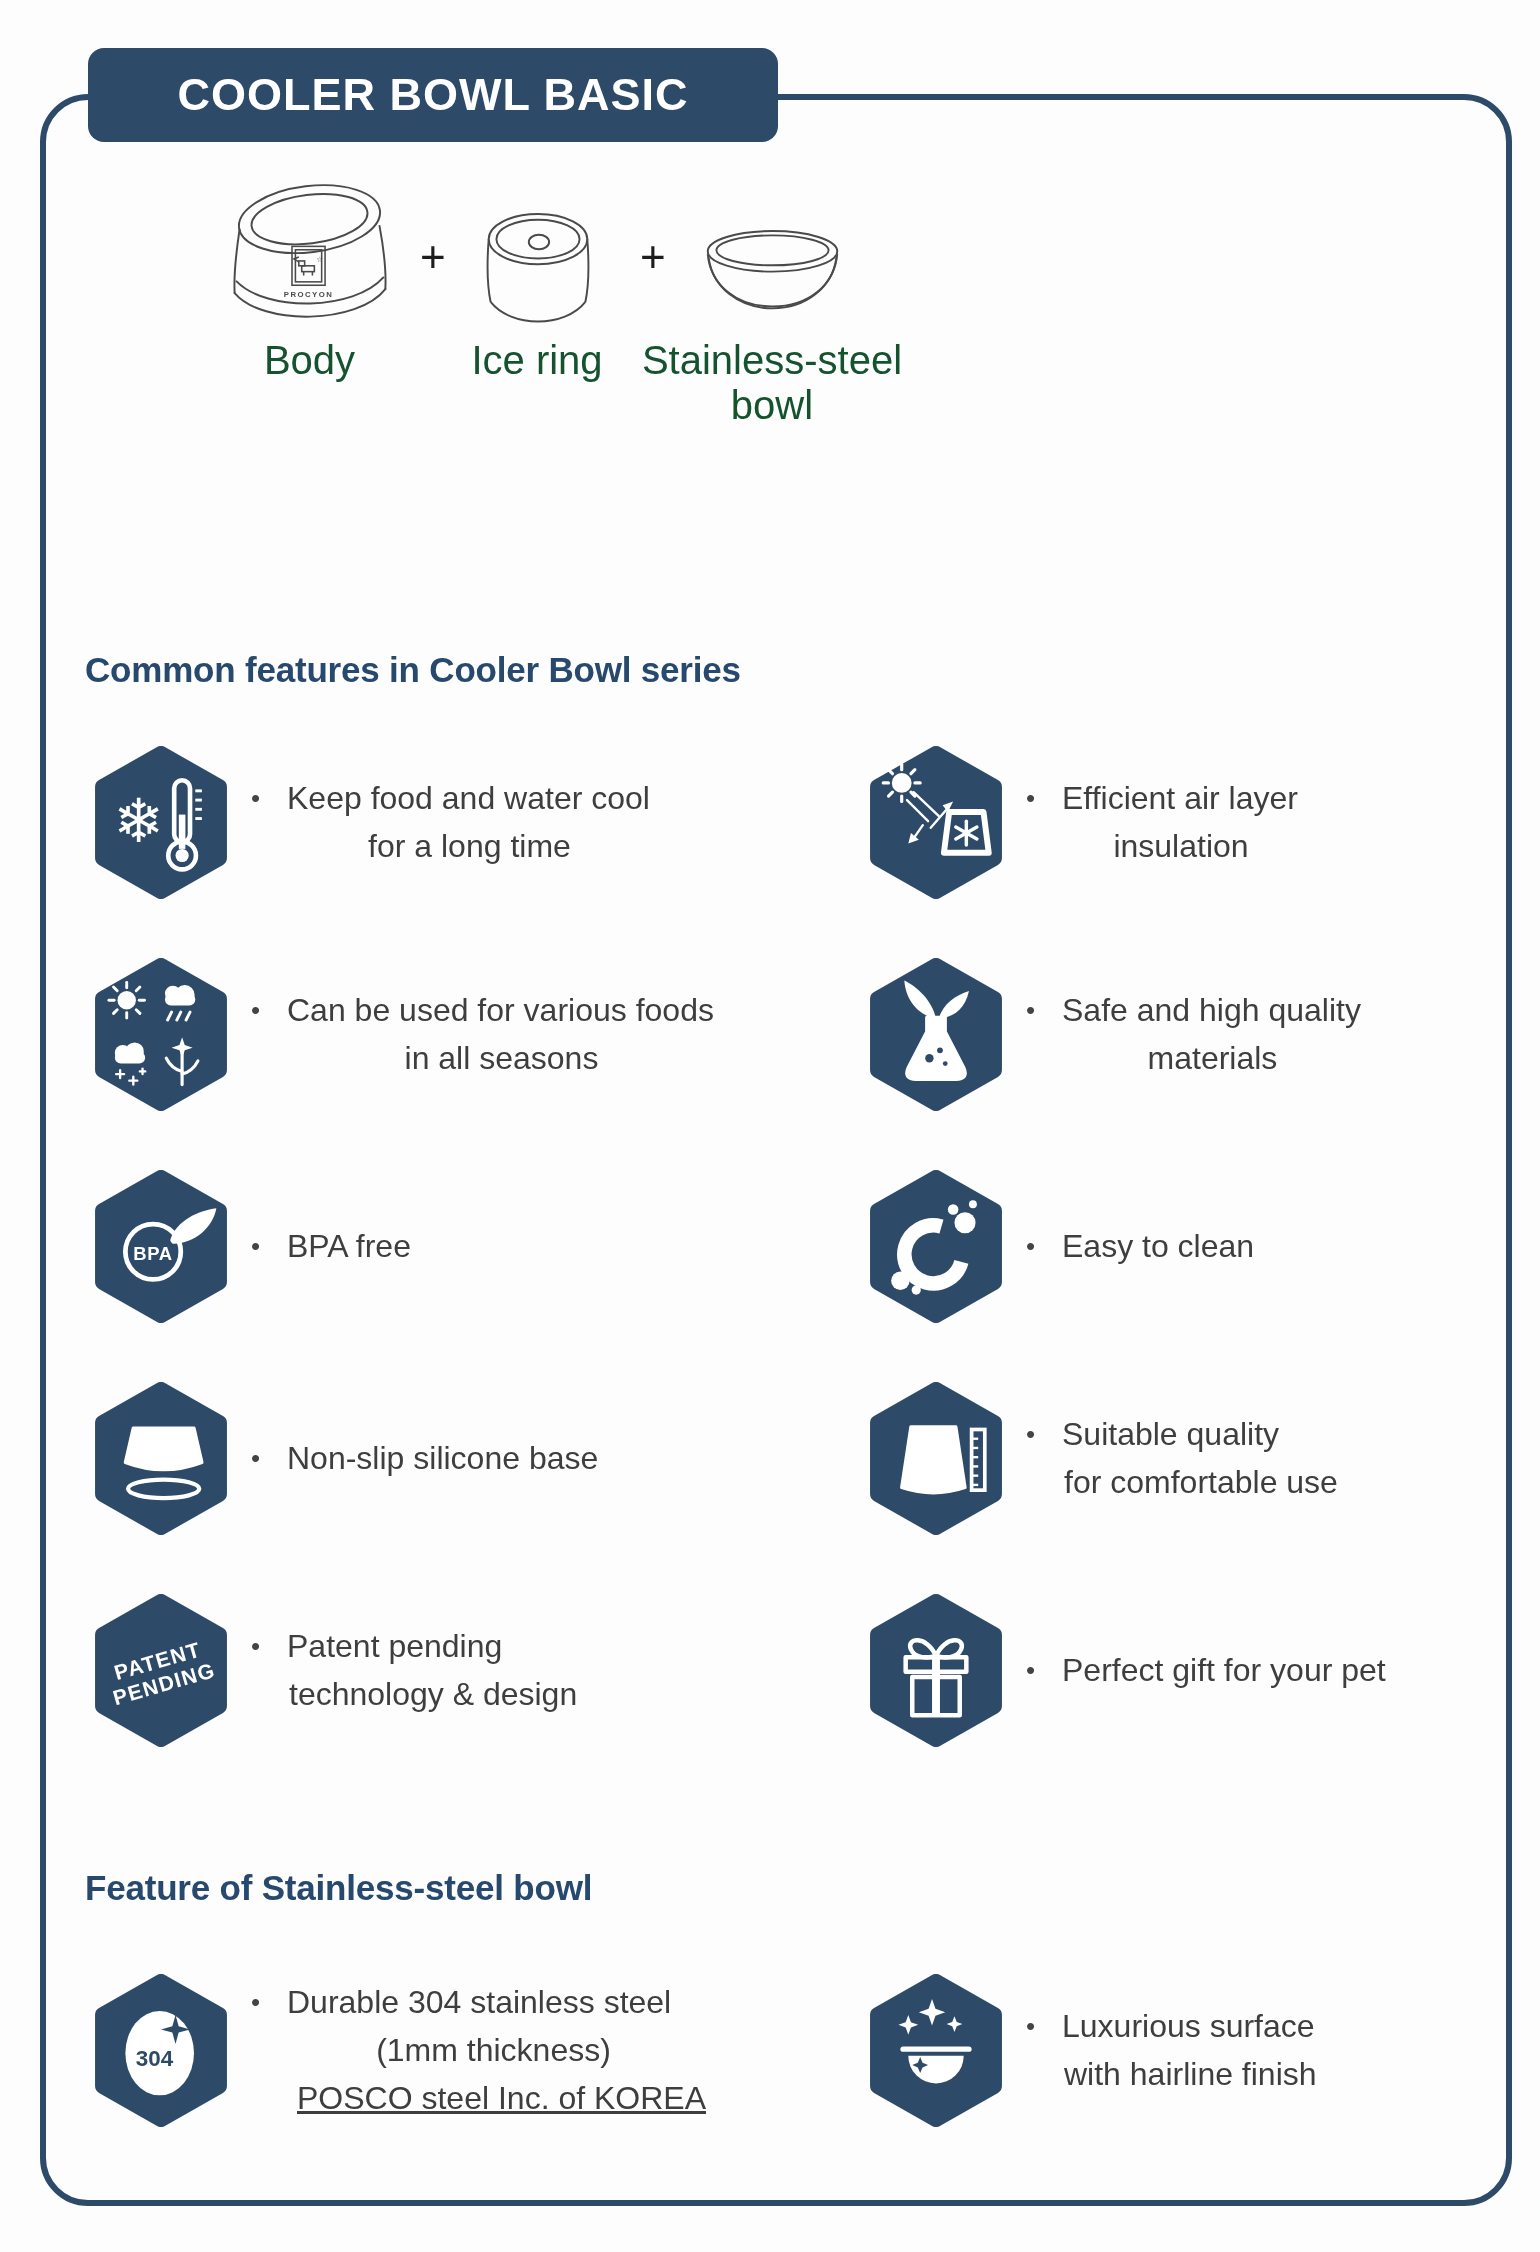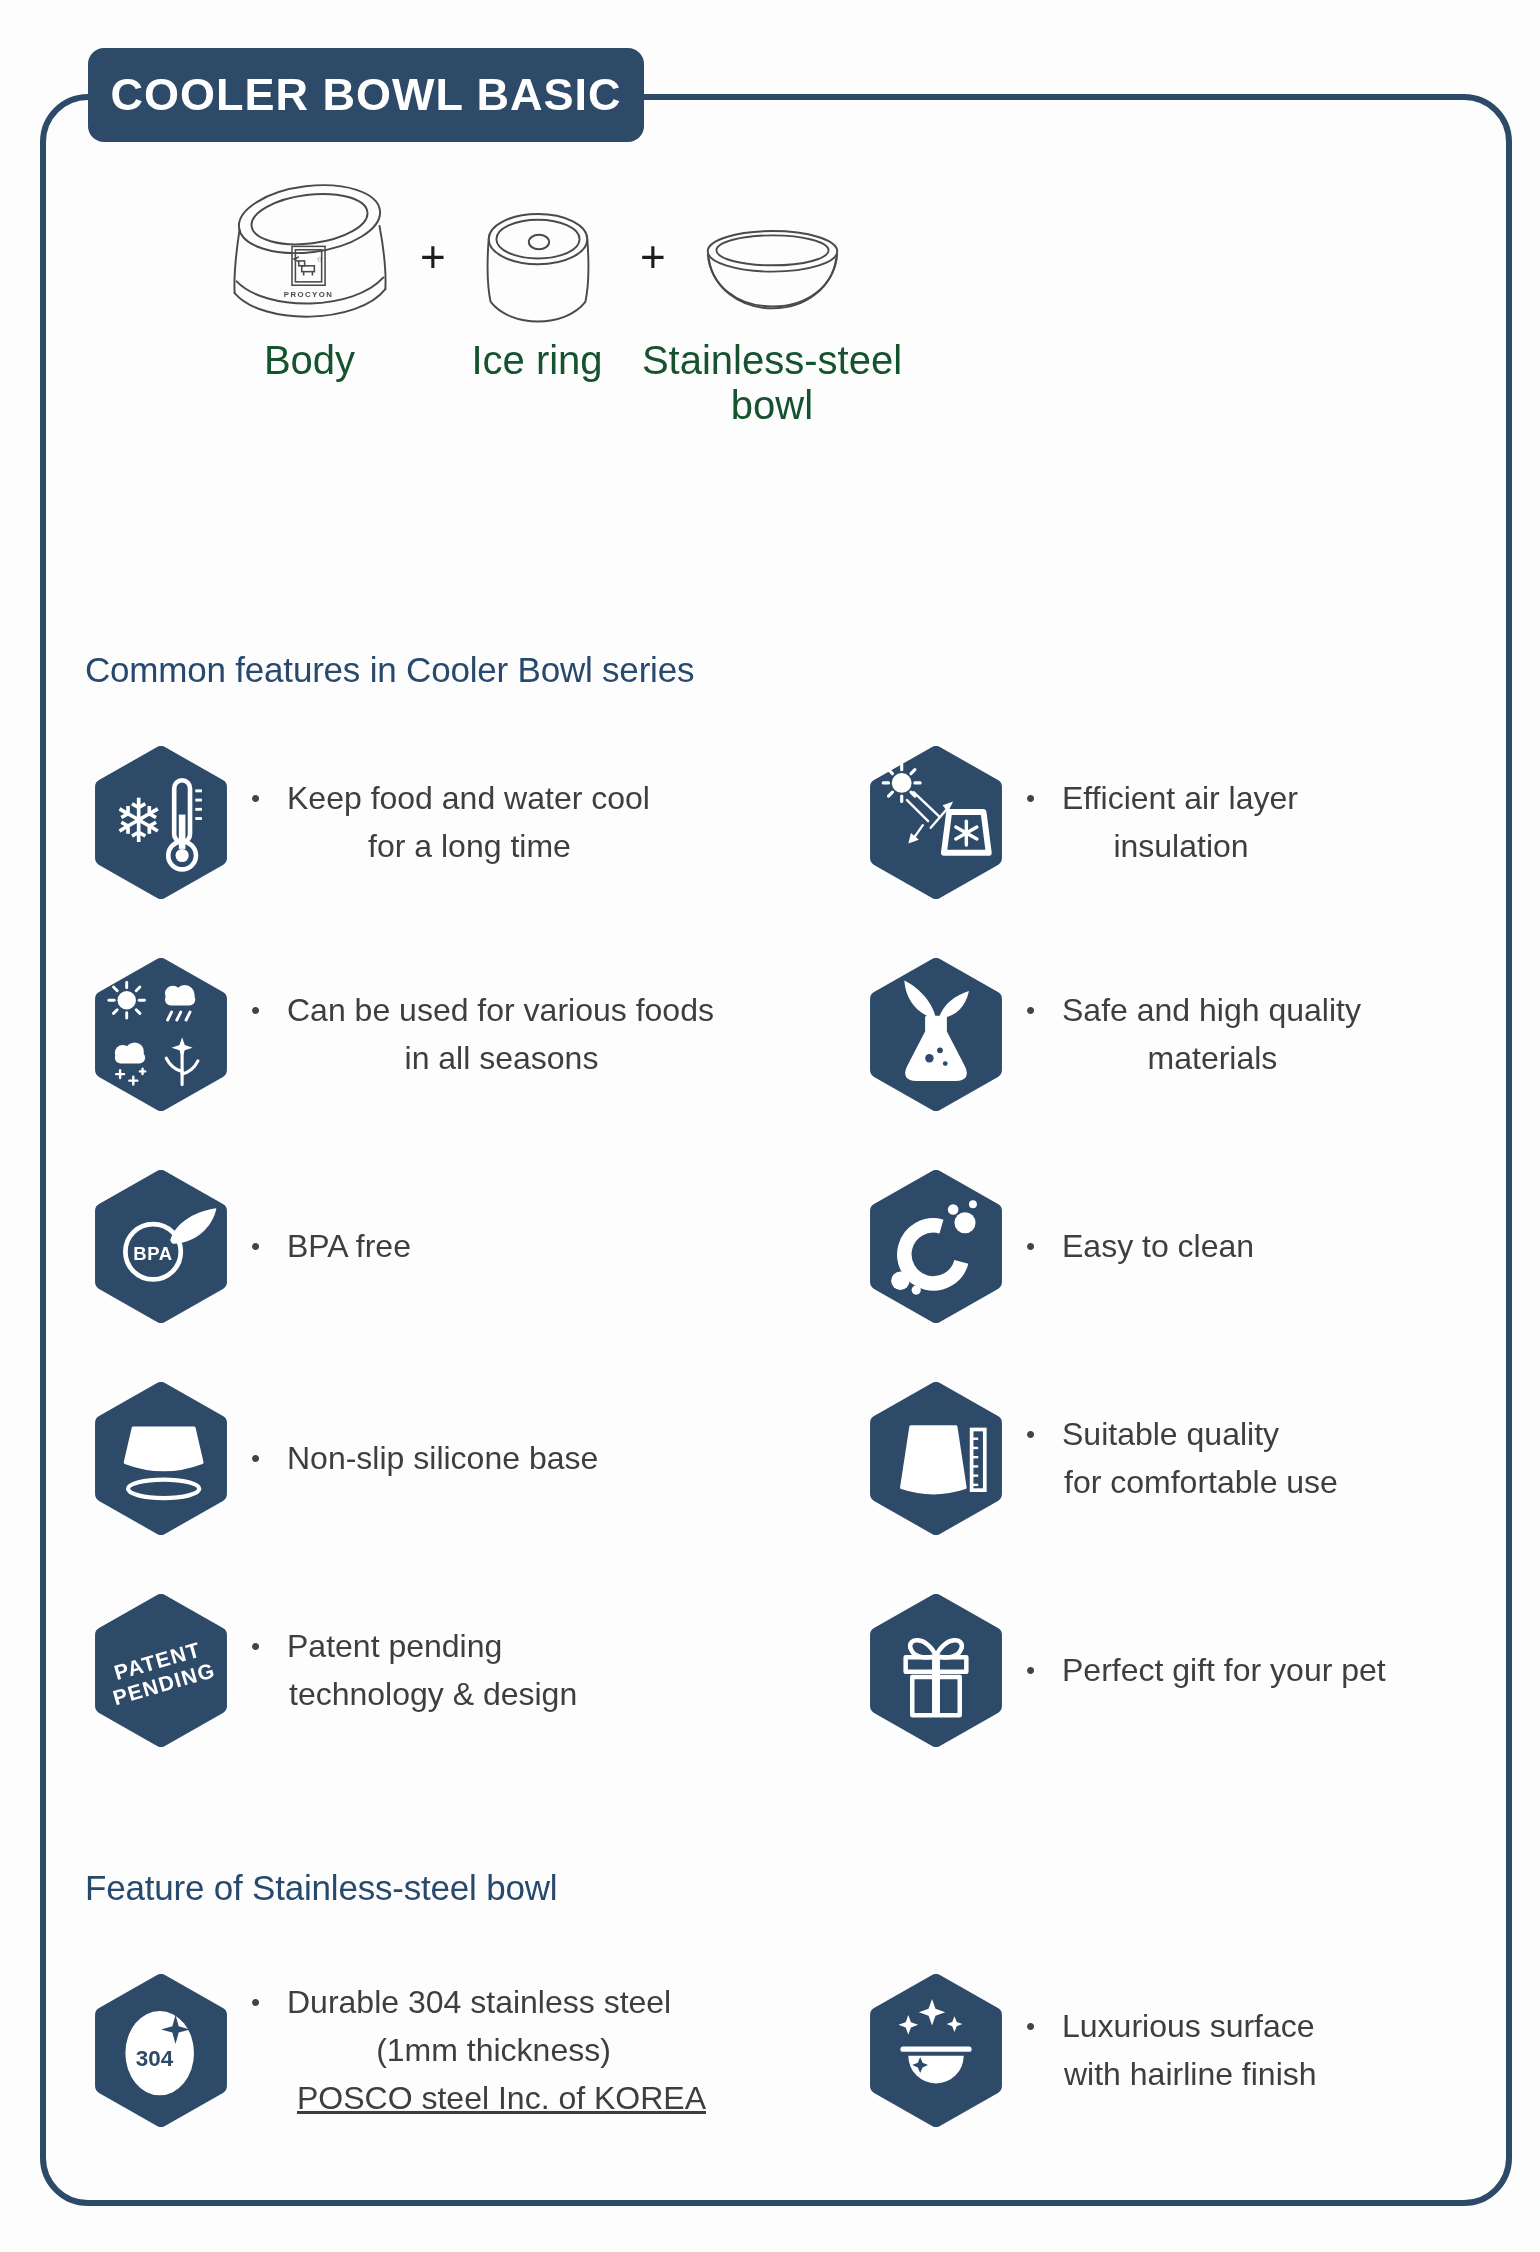--- a/index.html
+++ b/index.html
@@ -8,37 +8,37 @@
     --text:#3e3e3e;
     --line:#4a4a4a;
   }
   *{margin:0;padding:0;box-sizing:border-box;}
   body{background:#fdfdfd;font-family:"Liberation Sans",sans-serif;}
   .page{position:relative;width:1540px;height:2252px;background:#fdfdfd;overflow:hidden;}
 
   .frame{position:absolute;left:40px;top:94px;width:1472px;height:2112px;
          border:6px solid var(--navy);border-radius:48px;}
 
-  .badge{position:absolute;left:88px;top:48px;width:556px;height:94px;background:var(--navy);
+  .badge{position:absolute;left:88px;top:48px;width:690px;height:94px;background:var(--navy);
          border-radius:16px;display:flex;align-items:center;justify-content:center;}
   .badge span{color:#fff;font-size:45px;font-weight:bold;letter-spacing:1px;}
 
   .part{position:absolute;}
   .part-body{left:222px;top:180px;}
   .part-ice{left:480px;top:208px;}
   .part-bowl{left:700px;top:225px;}
   .plus{position:absolute;font-size:44px;color:#1d1d1d;font-weight:400;}
   .plus1{left:420px;top:232px;}
   .plus2{left:640px;top:232px;}
   .plabel{position:absolute;top:338px;font-size:40px;color:#14532d;text-align:center;}
   .plabel-body{left:222px;width:175px;}
   .plabel-ice{left:462px;width:150px;}
   .plabel-bowl{left:622px;width:300px;}
 
-  .h1{position:absolute;left:85px;font-size:35px;font-weight:normal;color:var(--heading);letter-spacing:-0.2px;}
+  .h1{position:absolute;left:85px;font-size:35px;font-weight:bold;color:var(--heading);letter-spacing:-0.2px;}
   .h1-common{top:650px;}
   .h1-steel{top:1868px;}
 
   .features{position:absolute;left:95px;width:1400px;display:grid;
             grid-template-columns:775px 1fr;align-items:center;}
   .features-common{top:716px;grid-auto-rows:212px;}
   .features-steel{top:1940px;grid-auto-rows:220px;}
   .feature{display:flex;align-items:center;gap:24px;}
   .hex{width:132px;height:153px;flex:none;}
   .ftext{font-size:32px;color:var(--text);line-height:1.5;}

